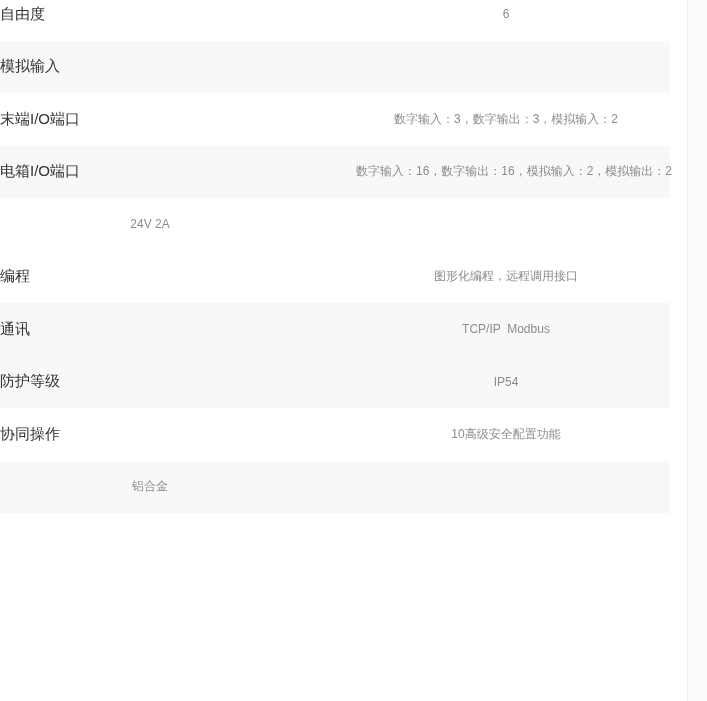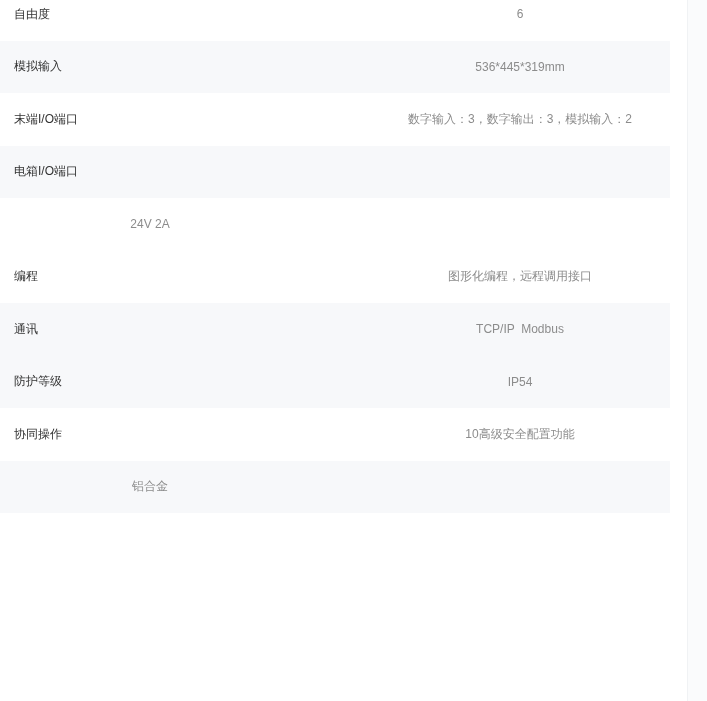--- a/index.html
+++ b/index.html
@@ -24,22 +24,22 @@
     height: 52.5px;
     display: flex;
     align-items: center;
     background: transparent;
   }
   .spec-row.alt {
     background: #f7f8fa;
   }
   .spec-label {
     width: 356px;
-    padding-left: 14px;
-    font-size: 12px;
+    padding-left: 0;
+    font-size: 15px;
     color: #333333;
     white-space: nowrap;
   }
   .spec-value {
     width: 300px;
     text-align: center;
     font-size: 12px;
     color: #8c8c8c;
     white-space: pre;    
   }
@@ -57,28 +57,28 @@
 </head>
 <body>
 
 <div class="spec-table" id="spec-table">
     <div class="spec-row">
       <div class="spec-label">自由度</div>
       <div class="spec-value">6</div>
     </div>
     <div class="spec-row alt">
       <div class="spec-label">模拟输入</div>
-      <div class="spec-value">536*445*319mm</div>
     </div>
     <div class="spec-row">
       <div class="spec-label">末端I/O端口</div>
       <div class="spec-value">数字输入：3，数字输出：3，模拟输入：2</div>
     </div>
     <div class="spec-row alt">
       <div class="spec-label">电箱I/O端口</div>
+      <div class="spec-value">数字输入：16，数字输出：16，模拟输入：2，模拟输出：2</div>
     </div>
     <div class="spec-row">
       <div class="spec-value">24V 2A</div>
     </div>
     <div class="spec-row">
       <div class="spec-label">编程</div>
       <div class="spec-value">图形化编程，远程调用接口</div>
     </div>
     <div class="spec-row alt">
       <div class="spec-label">通讯</div>

